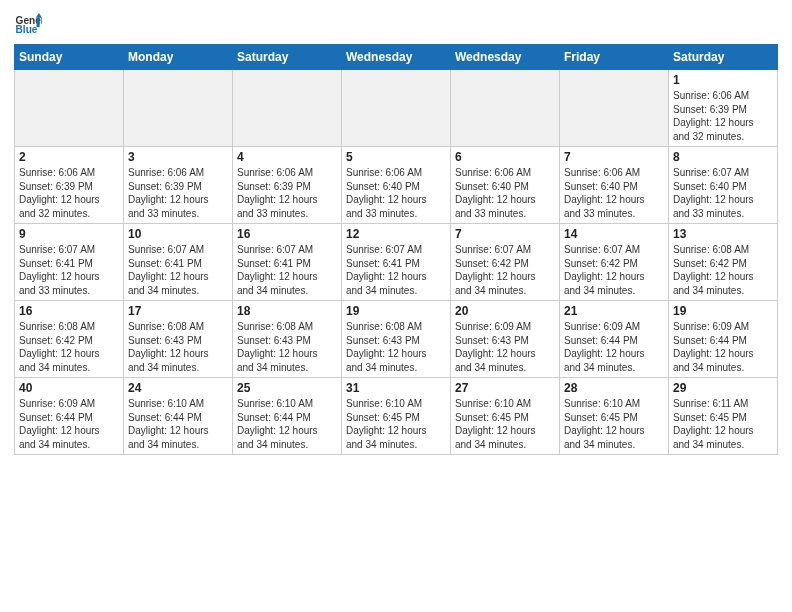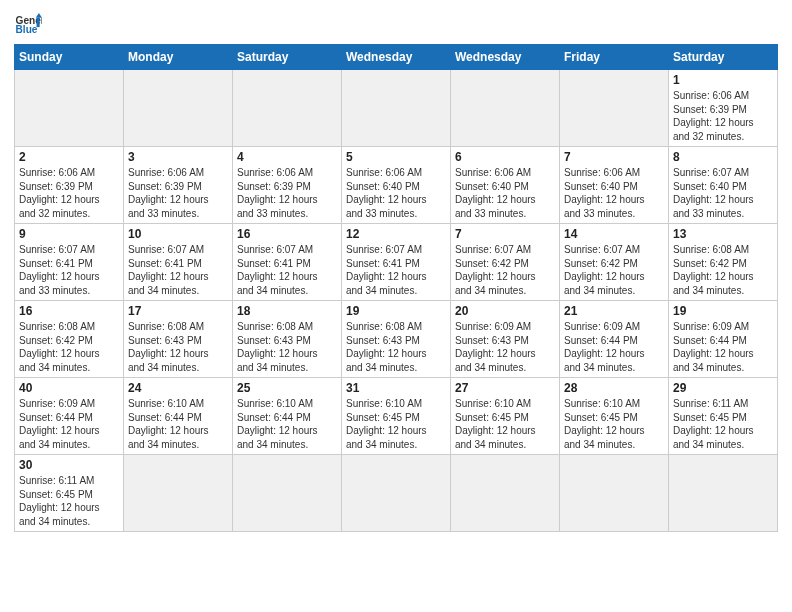--- a/index.html
+++ b/index.html
@@ -248,27 +248,15 @@
           </td>
           <td>
             <span class="day-num">28</span>
             <div class="day-info">Sunrise: 6:10 AM<br>Sunset: 6:45 PM<br>Daylight: 12 hours and 34 minutes.</div>
           </td>
           <td>
             <span class="day-num">29</span>
             <div class="day-info">Sunrise: 6:11 AM<br>Sunset: 6:45 PM<br>Daylight: 12 hours and 34 minutes.</div>
           </td>
         </tr>
-        <tr>
-          <td class="last-row">
-            <span class="day-num">30</span>
-            <div class="day-info">Sunrise: 6:11 AM<br>Sunset: 6:45 PM<br>Daylight: 12 hours and 34 minutes.</div>
-          </td>
-          <td class="empty last-row"></td>
-          <td class="empty last-row"></td>
-          <td class="empty last-row"></td>
-          <td class="empty last-row"></td>
-          <td class="empty last-row"></td>
-          <td class="empty last-row"></td>
-        </tr>
       </tbody>
   </table>
 </div>
 
 </body></html>

